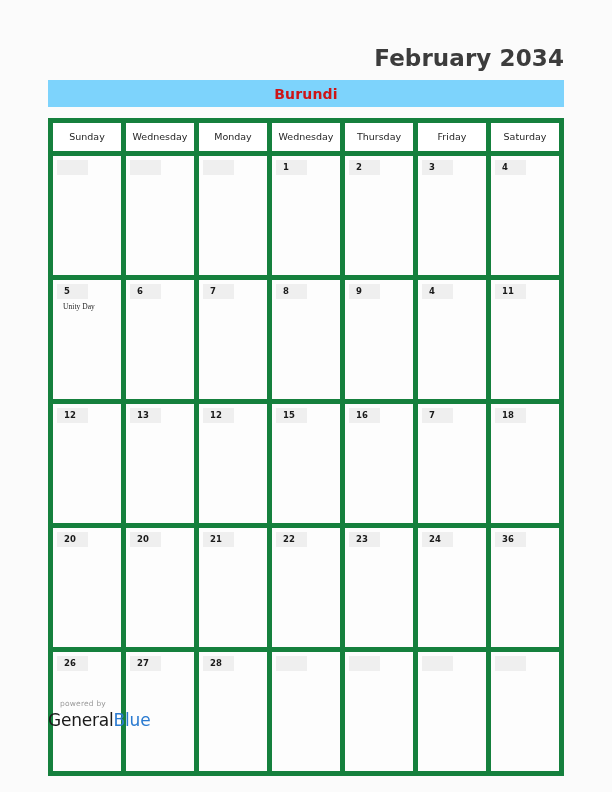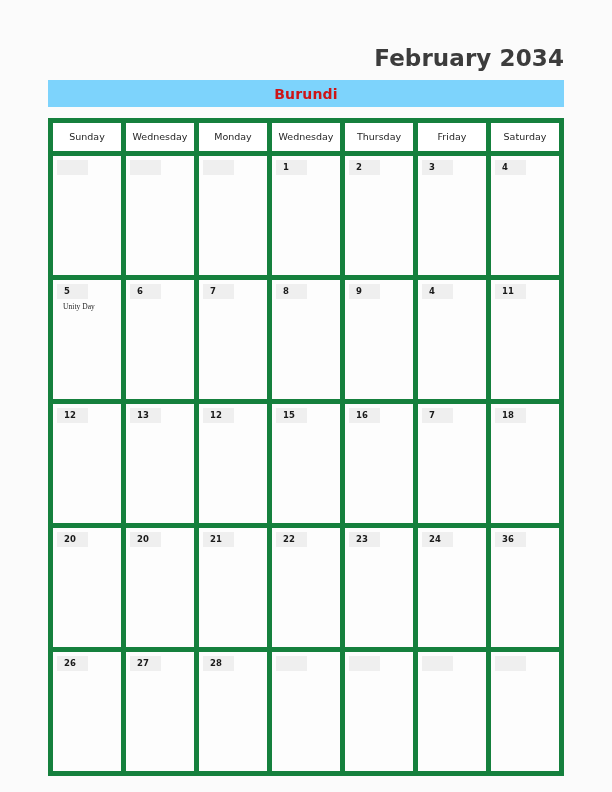--- a/index.html
+++ b/index.html
@@ -268,14 +268,20 @@
           <td>
             <span class="daybadge empty"></span>
           </td>
           <td>
             <span class="daybadge empty"></span>
           </td>
         </tr>
       </tbody>
   </table>
 
+  <div class="footer">
+    <div class="powered">powered by</div>
+    <div class="brand">
+      <span class="general">General</span><span class="blue">Blue</span>
+    </div>
+  </div>
 
 </div>
 
 </body></html>

